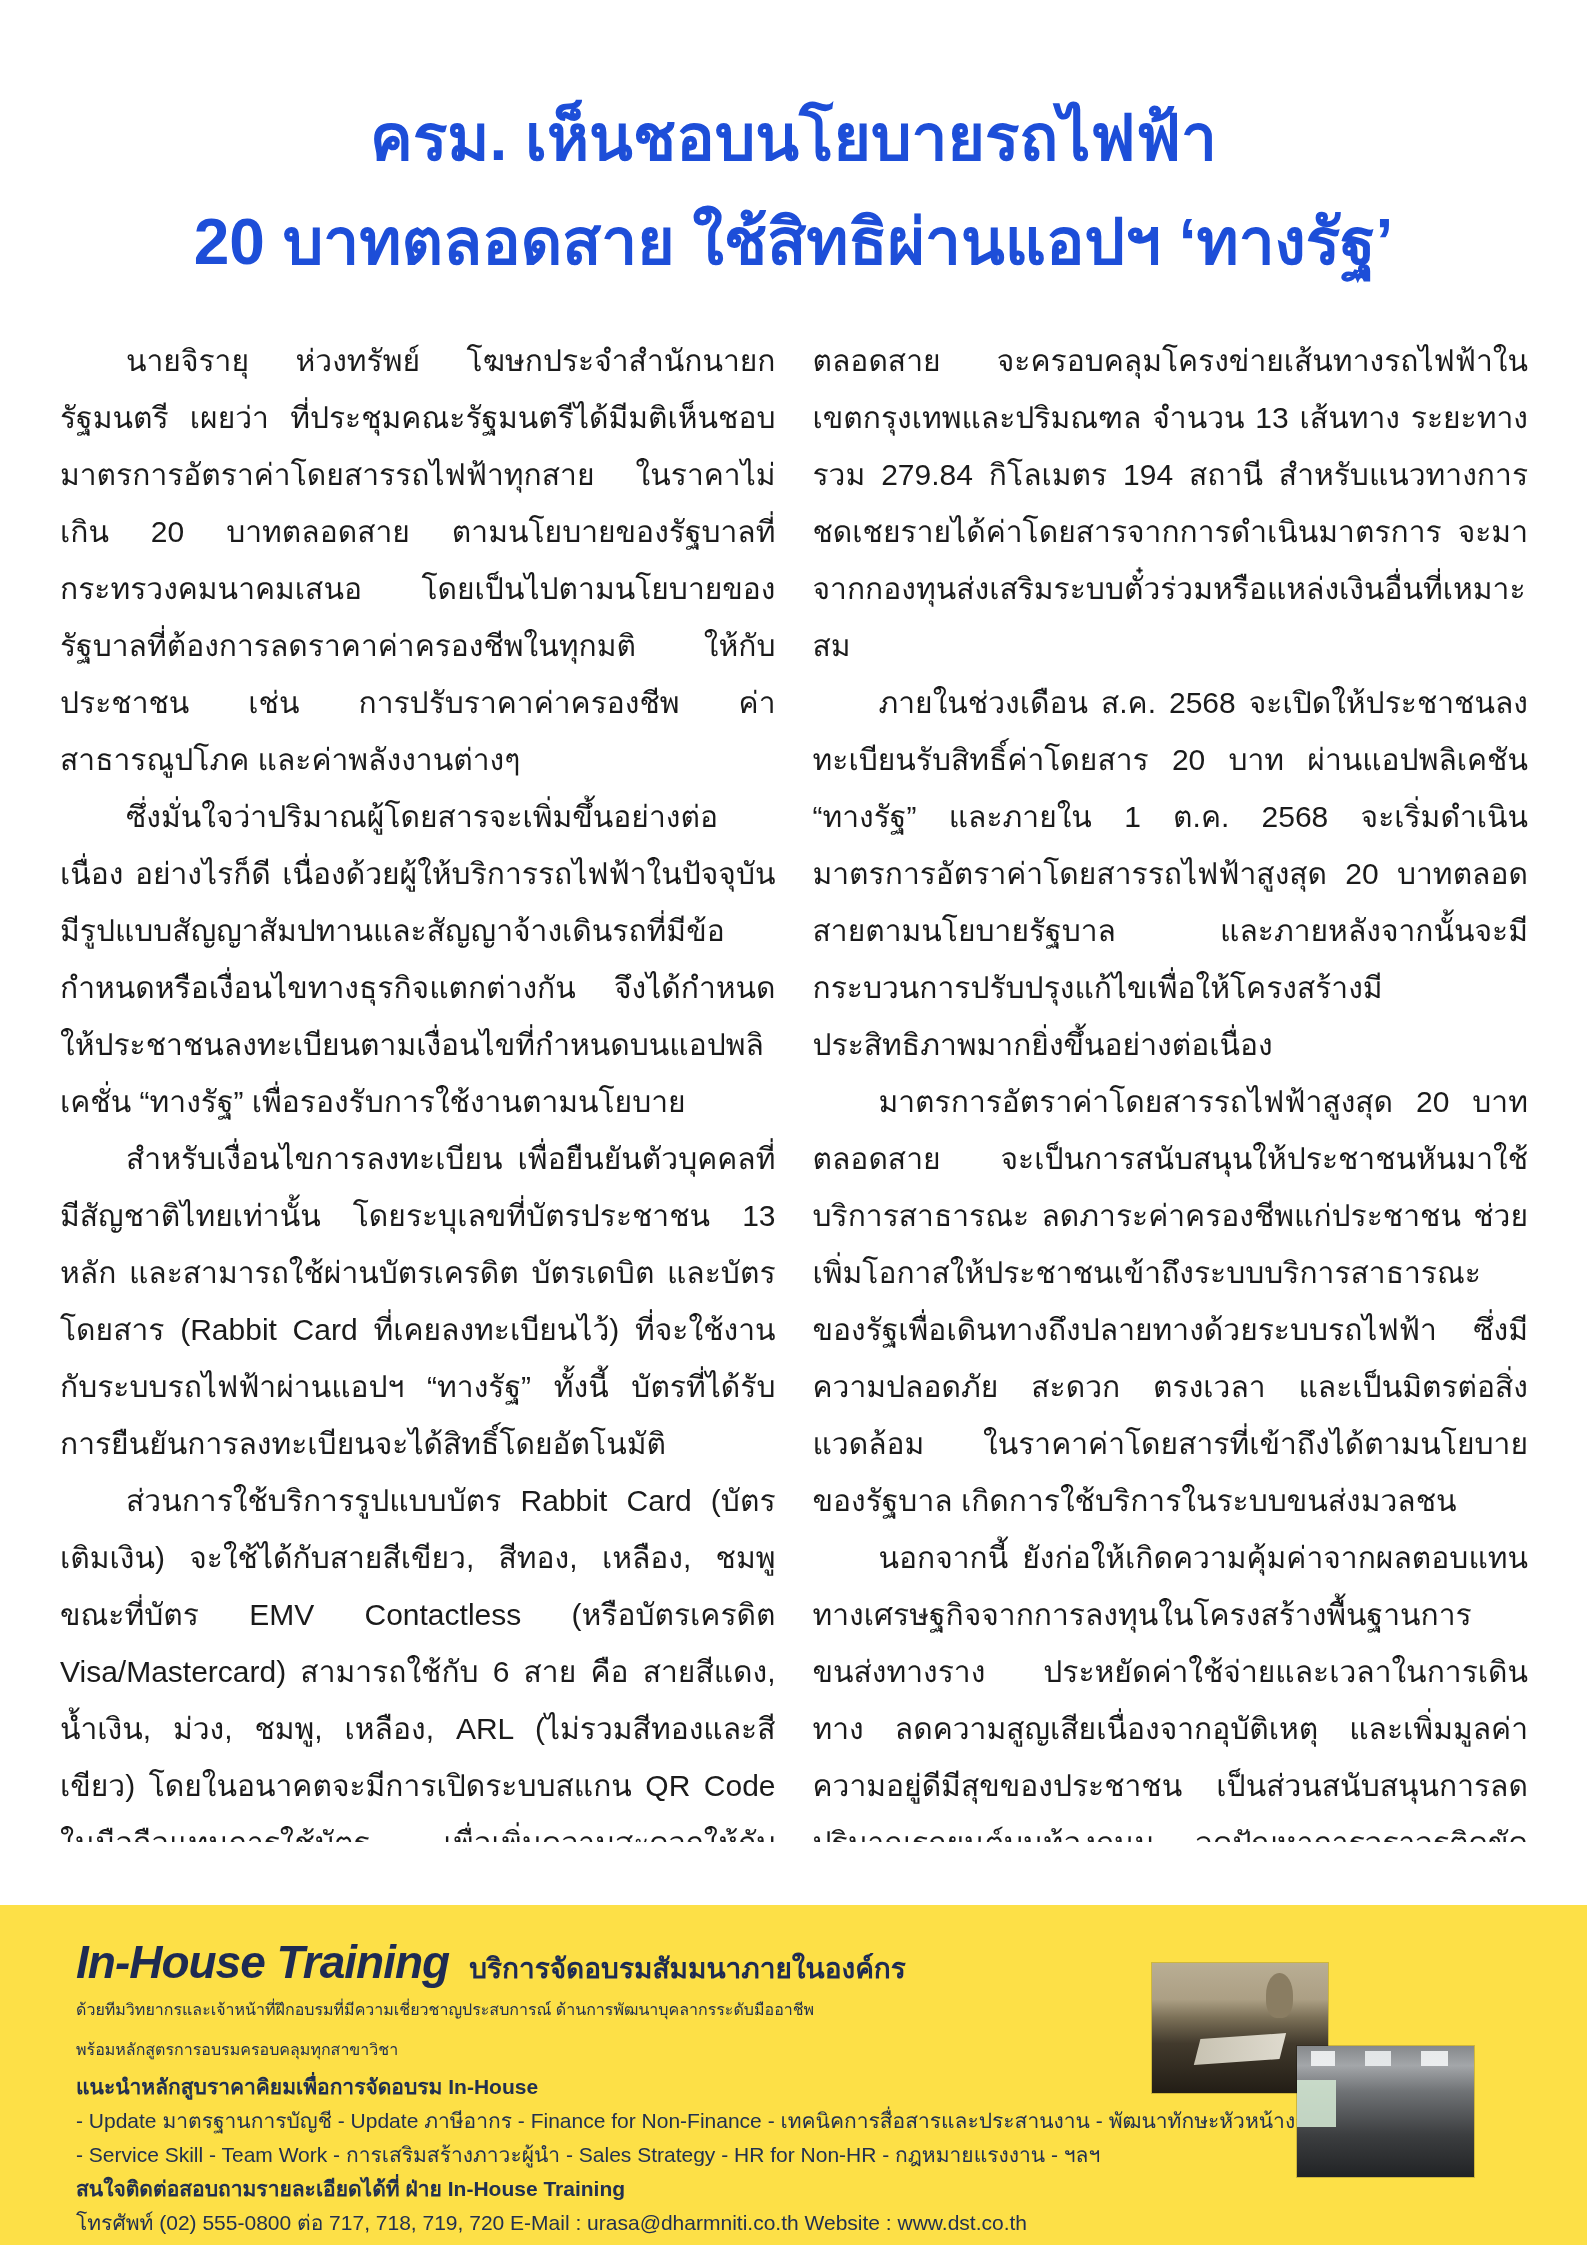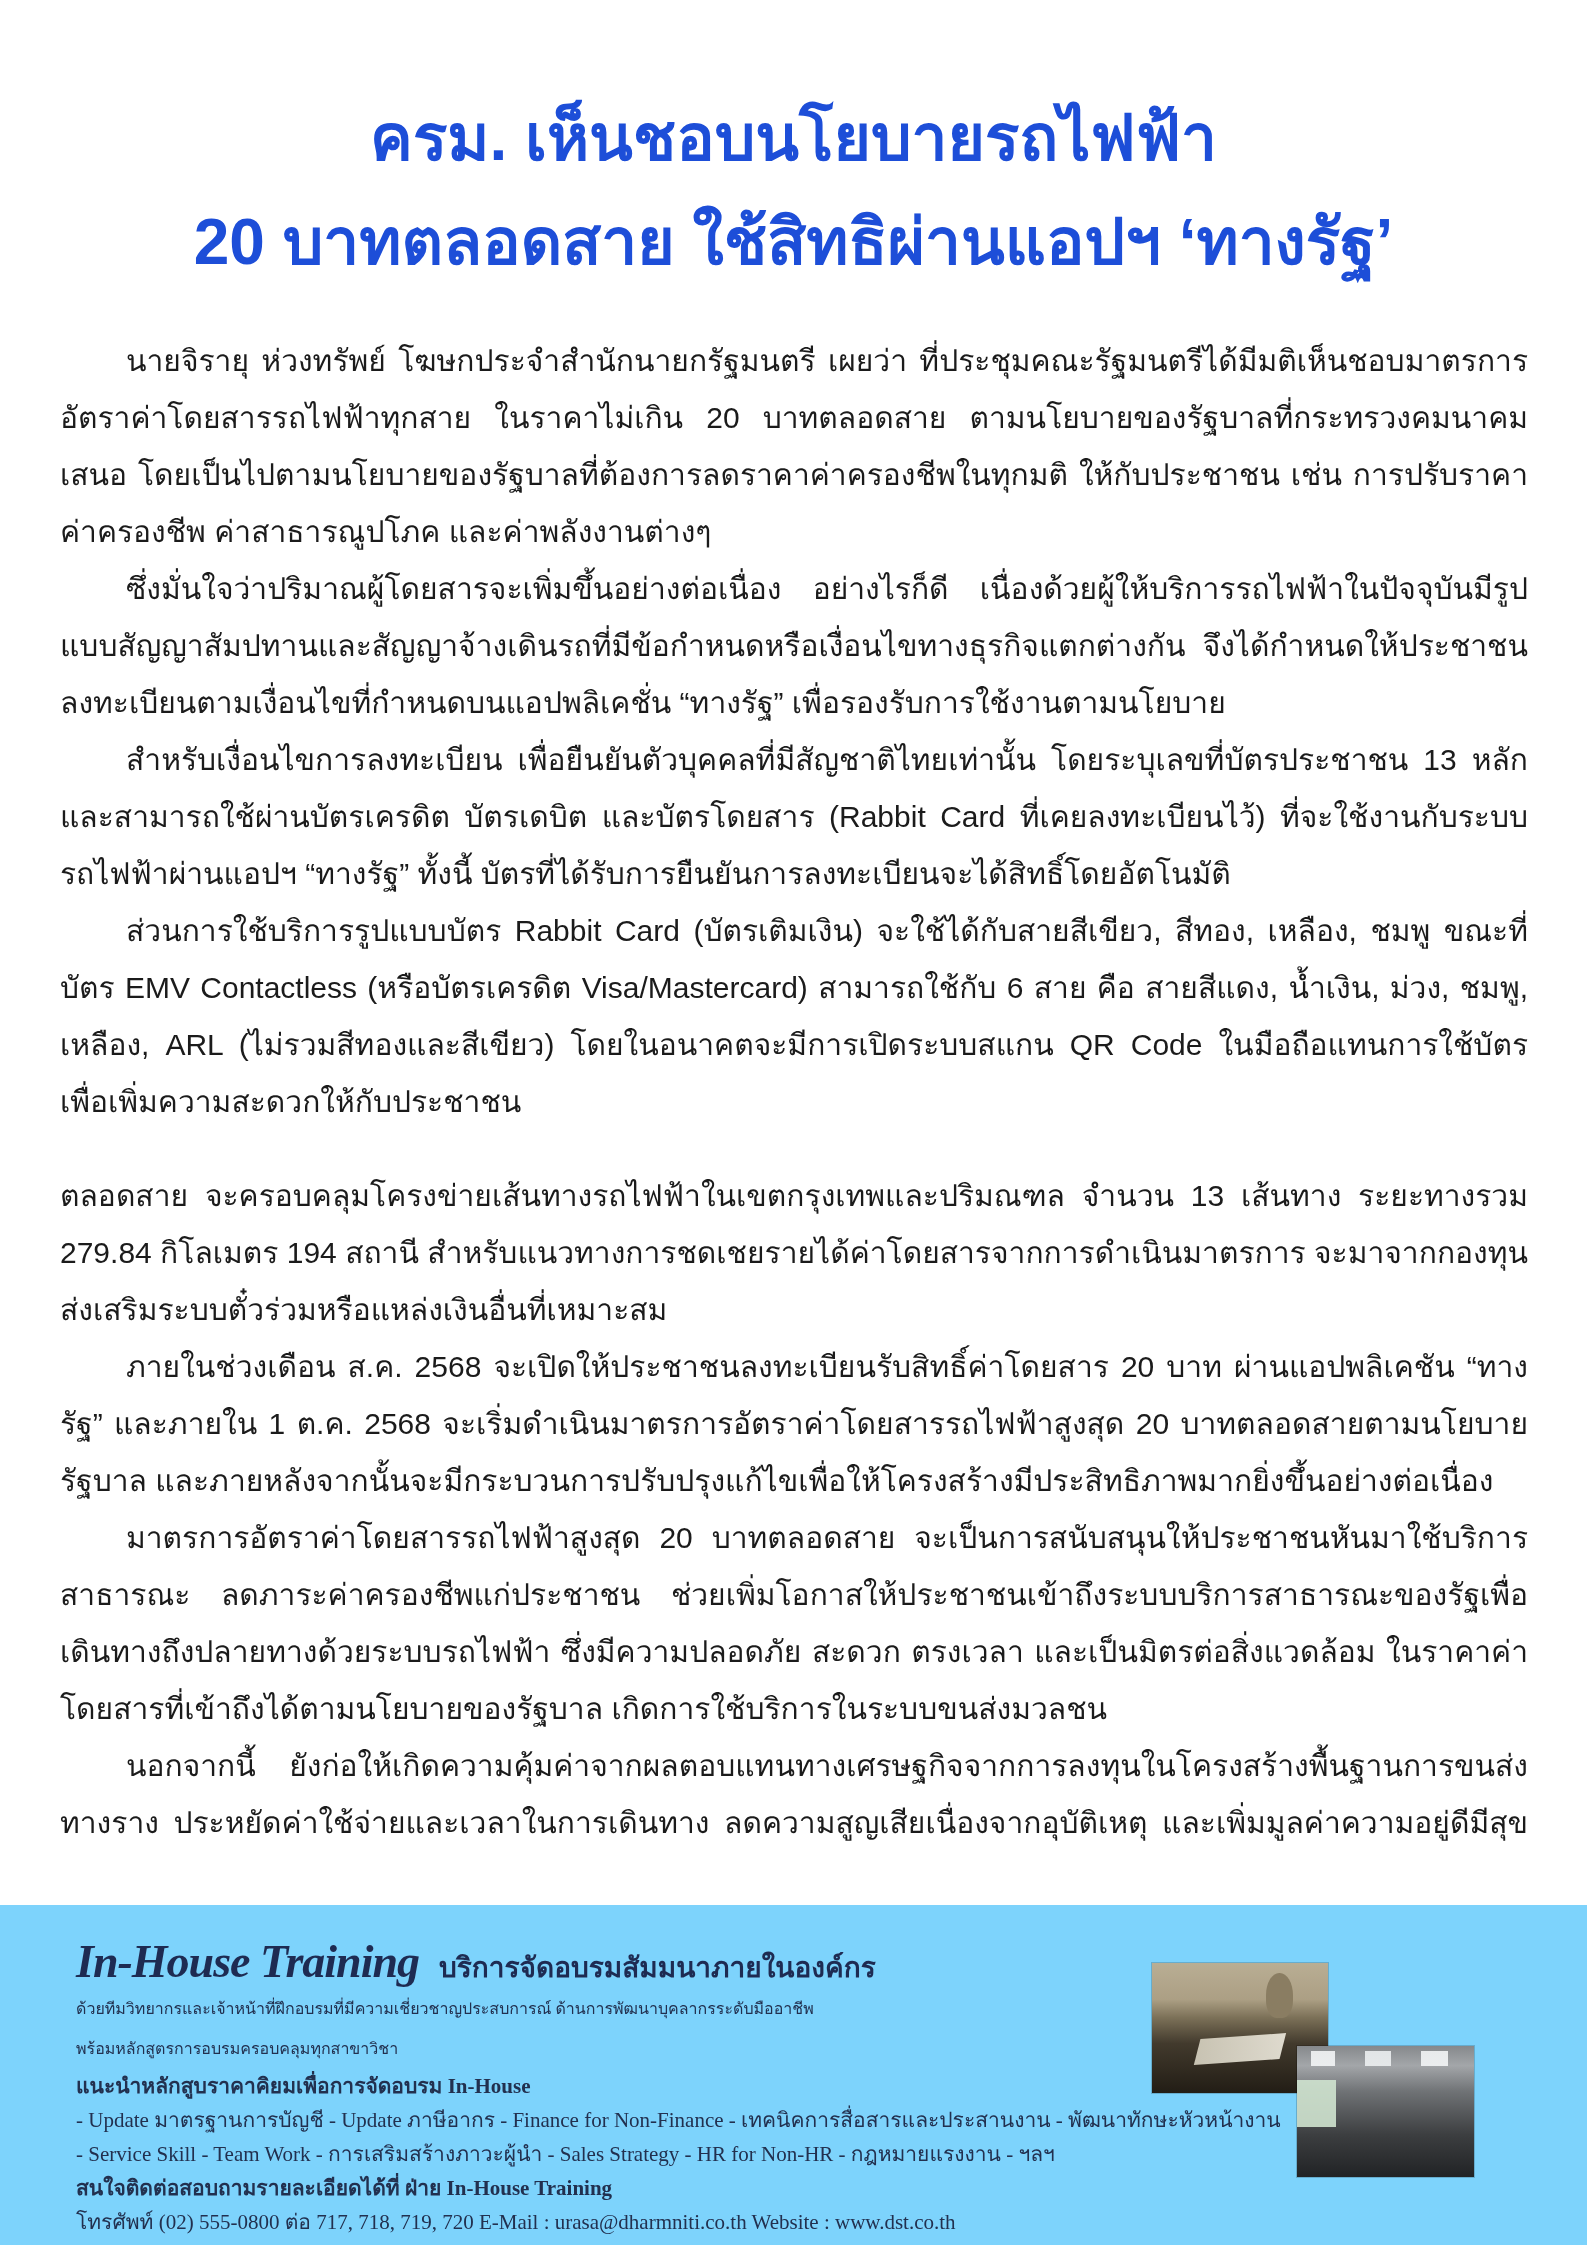--- a/index.html
+++ b/index.html
@@ -9,32 +9,32 @@
     font-family:"Liberation Sans","DejaVu Sans",sans-serif;
   }
   
   .headline{
     margin-top:86px;text-align:center;color:#1d4ed8;font-weight:700;
     font-size:64px;line-height:104px;letter-spacing:0px;
   }
   
   .body-wrap{
     display:flex;gap:37px;padding:0 59px 0 60px;margin-top:38px;
-    height:1510px;overflow:hidden;flex-direction:column;
+    height:1510px;overflow:hidden;
   }
   .col{flex:1 1 0;min-width:0;}
   .para{
     margin:0;color:#1b1b1b;font-size:30px;line-height:57px;
     text-align:justify;text-indent:66px;
   }
   .para.no-indent{text-indent:0;}
   
   .footer{
     position:absolute;left:0;right:0;top:1905px;bottom:0;
-    background:#7dd3fc;color:#1e2b52;font-family:Liberation Serif, serif;
+    background:#fde047;color:#1e2b52;
   }
   .footer-inner{padding:30px 0 0 76px;}
   .footer-title-row{display:flex;align-items:baseline;gap:20px;}
   .footer-title{
     font-style:italic;font-weight:700;font-size:46px;color:#1e2b52;letter-spacing:-1px;
   }
   .footer-subtitle{font-weight:700;font-size:28px;color:#1e2b52;}
   .f-line{font-size:16px;line-height:40px;color:#22304f;}
   .f-line.small{font-size:21px;line-height:34px;}
   .f-line.bold{font-weight:700;}

